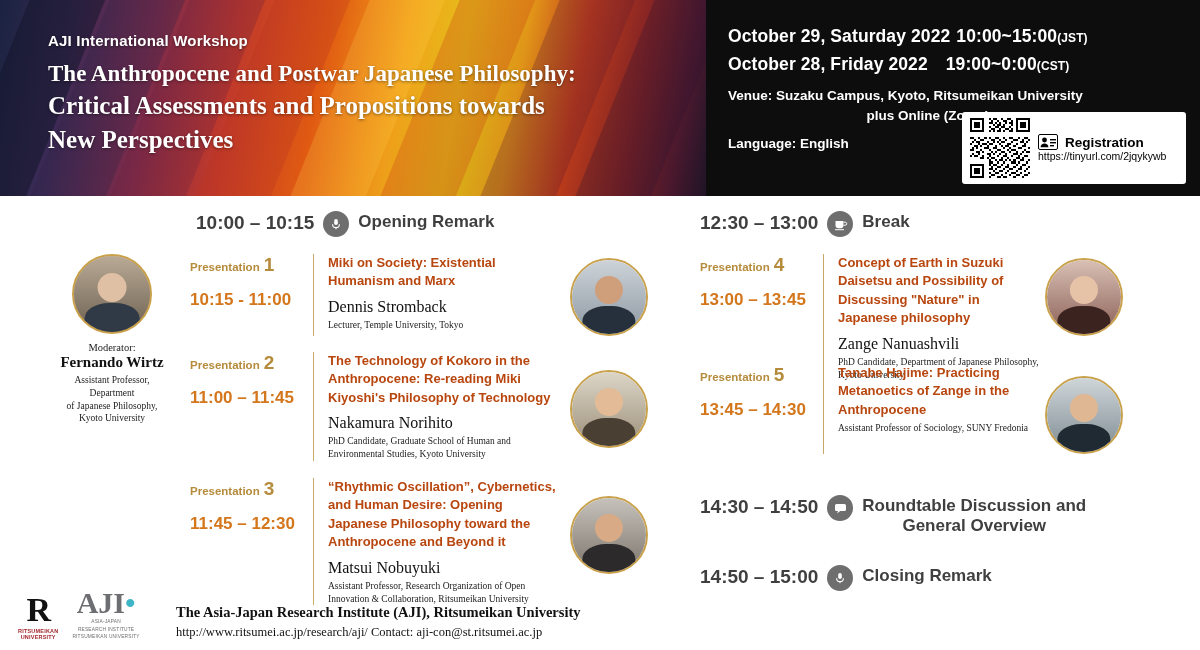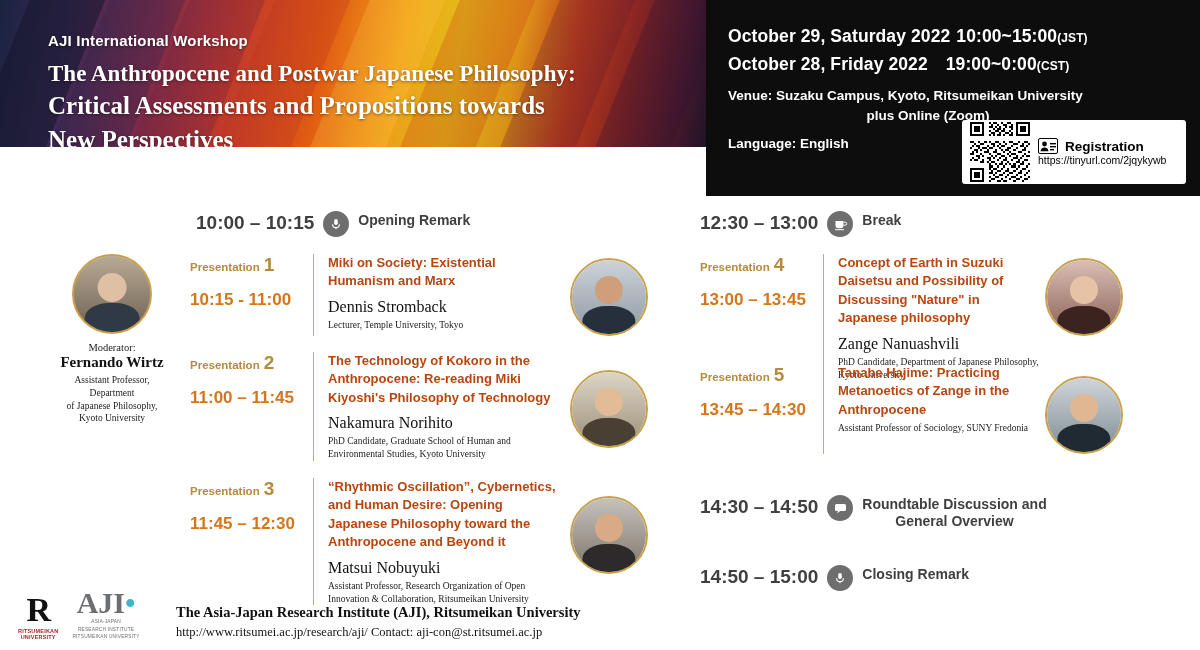--- a/index.html
+++ b/index.html
@@ -10,21 +10,21 @@
     background: #ffffff;
     overflow: hidden;
     position: relative;
   }
 
   
   .header { position: relative; width: 1200px; height: 196px; display: flex; }
 
   .header-left {
     position: relative;
-    width: 706px; height: 147px;
+    width: 706px; height: 196px;
     overflow: hidden;
     background:
       linear-gradient(115deg, rgba(0,0,0,0) 55%, rgba(0,0,0,0.25) 100%),
       linear-gradient(100deg, #1a2340 0%, #3a2a55 10%, #7d2b4a 22%, #c0392b 33%,
         #e05a12 45%, #f2a11a 56%, #e8c21a 64%, #f2a11a 72%, #d9451f 80%,
         #9e2b2b 88%, #5e1f3a 95%, #2a1a33 100%);
   }
   .hl-stripe { position:absolute; top:-60px; width:70px; height:330px; transform: rotate(22deg); opacity:.28; }
   .hl-s1 { left:-10px; background:#111428; opacity:.5; }
   .hl-s2 { left:70px; background:#2b1f45; }
@@ -47,39 +47,39 @@
   .dateline { font-size:17.5px; font-weight:bold; white-space:nowrap; letter-spacing:.1px; }
   .dateline .tz { font-size:12px; font-weight:bold; }
   .dateline .time { padding-left:6px; }
   .d2 { margin-top:7px; }
   .venue { margin-top:11px; font-size:13.5px; font-weight:bold; line-height:1.5; }
   .venue-2 { text-align:center; padding-right:54px; }
   .lang { margin-top:9px; font-size:13.5px; font-weight:bold; }
 
   .reg-box {
     position:absolute; right:14px; bottom:12px;
-    width:224px; height:64px; background:#ffffff; border-radius:3px;
+    width:224px; height:72px; background:#ffffff; border-radius:3px;
     display:flex; align-items:center; padding:6px 8px; gap:8px;
   }
   .qr { width:60px; height:60px; flex:none; }
   .reg-right { color:#000; }
   .reg-top { display:flex; align-items:center; gap:7px; }
   .reg-label { font-size:13.5px; font-weight:bold; }
   .reg-url { font-size:10.5px; }
 
   
   .body-wrap { position:relative; width:1200px; height:454px; }
   .col { position:absolute; top:0; }
   .col-left { left:0; width:690px; }
   .col-right { left:690px; width:510px; }
 
   
   .sess { display:flex; align-items:flex-start; gap:9px;text-align:center; }
   .sess-time { font-size:19px; font-weight:bold; color:#3f3f3f; white-space:nowrap; }
-  .sess-label { font-size:14px; font-weight:bold; color:#3f3f3f; line-height:1.2; }
+  .sess-label { font-size:17px; font-weight:bold; color:#3f3f3f; line-height:1.2; }
   .icon-circle {
     width:26px; height:26px; border-radius:50%; background:#6e6e6e;
     display:inline-flex; align-items:center; justify-content:center; flex:none;
     margin-top:-1px;
   }
   .icon-circle svg { display:block; }
 
   
   .moderator { position:absolute; left:52px; top:58px; width:120px; text-align:center; }
   .mod-photo {

